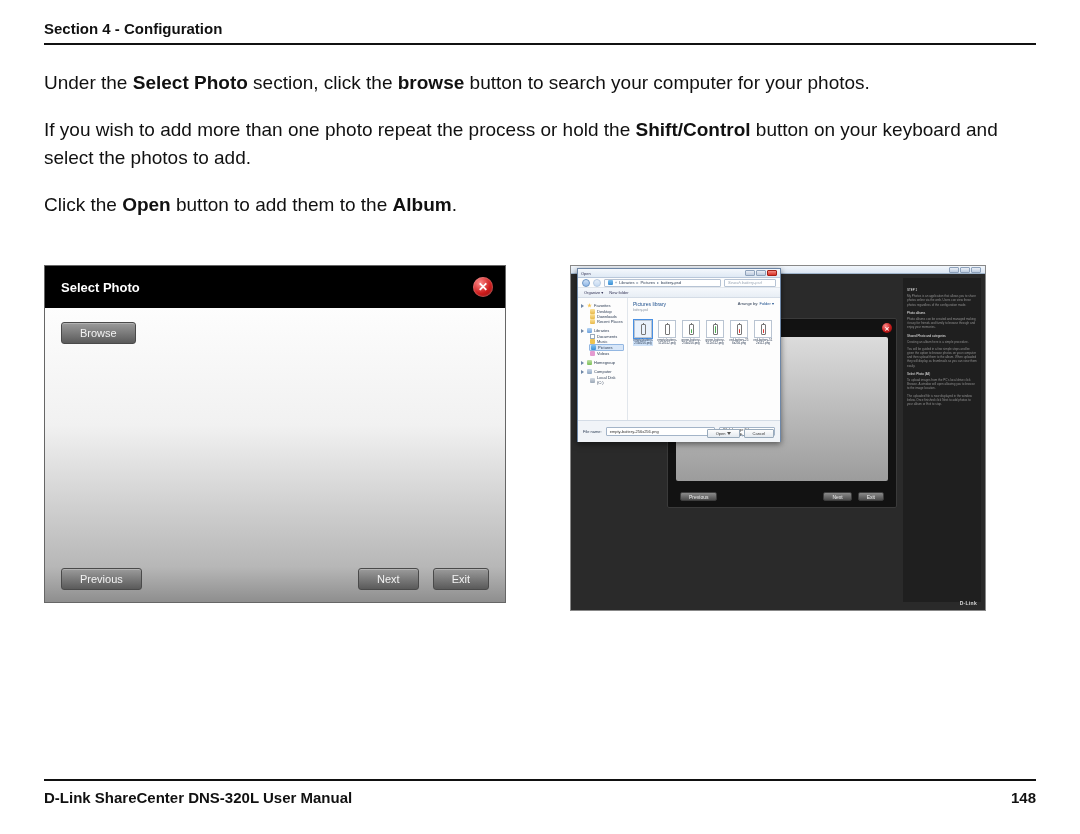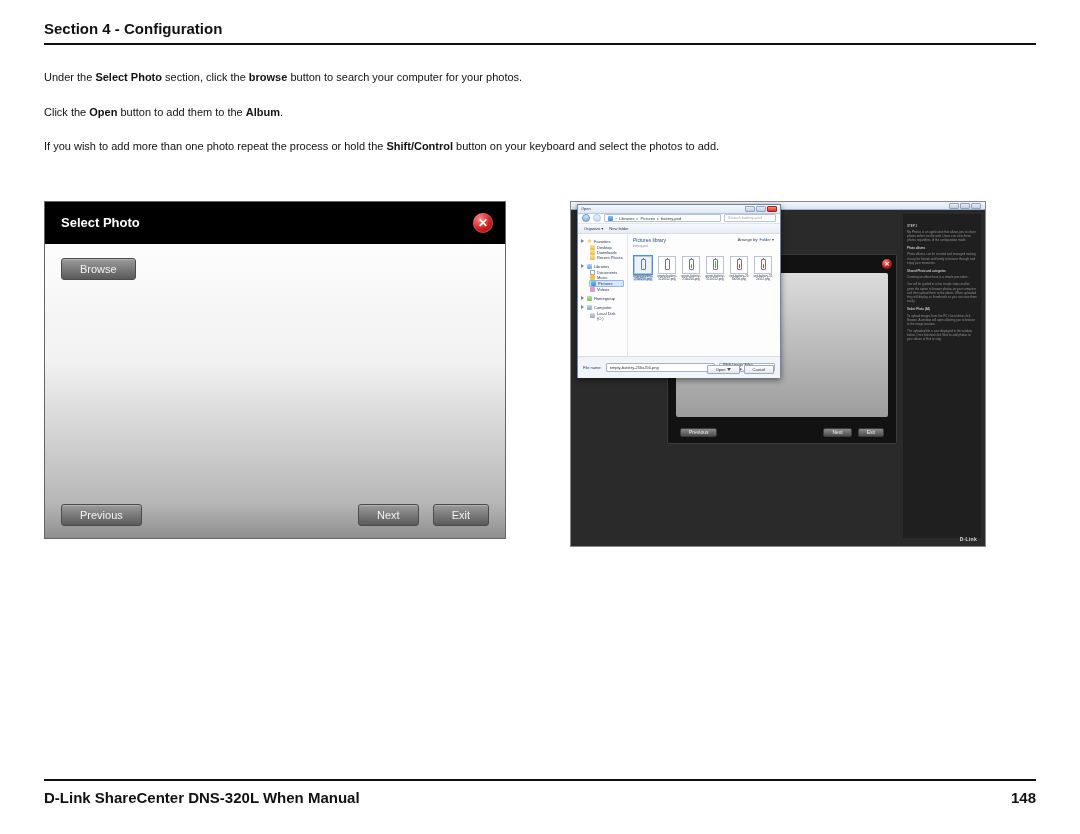--- a/index.html
+++ b/index.html
@@ -1,19 +1,19 @@
 <!DOCTYPE html>
 <html><head>
 <meta charset="utf-8">
 <style>
   * { box-sizing: border-box; margin: 0; padding: 0; }
   html, body { width: 1080px; height: 834px; background: #fff; font-family: "Segoe UI", Arial, sans-serif; color: #111; }
   .page { position: relative; width: 1080px; height: 834px; padding: 20px 44px 8px 44px; }
   .header { font-weight: 700; font-size: 15px; padding-bottom: 6px; border-bottom: 2px solid #111; }
-  .body-text { margin-top: 24px; font-size: 11px; line-height: 1.5; }
+  .body-text { margin-top: 24px; font-size: 19px; line-height: 1.5; }
   .body-text p { margin-bottom: 18px; }
   .figures { margin-top: 46px; display: flex; gap: 64px; align-items: flex-start; }
 
   
   .fig1 { width: 462px; border: 1px solid #666; }
   .fig1-titlebar { height: 42px; background: #000; color: #fff; display: flex; align-items: center; justify-content: space-between; padding: 0 12px 0 16px; }
   .fig1-title { font-weight: 700; font-size: 13px; }
   .close-x { width: 20px; height: 20px; border-radius: 50%; background: radial-gradient(circle at 35% 30%, #ff8a8a, #cc1b1b 55%, #7a0e0e 100%); display: flex; align-items: center; justify-content: center; color: #fff; font-size: 12px; font-weight: 700; box-shadow: inset 0 0 2px rgba(255,255,255,.6); }
   .fig1-body { height: 294px; background: linear-gradient(#fdfdfd 0%, #f1f1f1 40%, #b7b7b7 88%, #8e8e8e 100%); padding: 14px 16px 12px 16px; display: flex; flex-direction: column; justify-content: space-between; }
   .gbtn { display: inline-flex; align-items: center; justify-content: center; height: 22px; padding: 0 18px; border: 1px solid #4a4a4a; border-radius: 3px; background: linear-gradient(#9b9b9b, #5a5a5a); color: #f3f3f3; font-size: 11px; box-shadow: inset 0 1px 0 rgba(255,255,255,.25); }
@@ -104,24 +104,24 @@
 <body>
 
 <div class="page">
   <div class="header">Section 4 - Configuration</div>
 
   <div class="body-text">
     <p>
       <span>Under the </span><b>Select Photo</b><span> section, click the </span><b>browse</b><span> button to search your computer for your photos.</span>
     </p>
     <p>
-      <span>Click the </span><b>Open</b><span> button to add them to the </span><b>Album</b><span>.</span>
+      <span>If you wish to add more than one photo repeat the process or hold the </span><b>Shift/Control</b><span> button on your keyboard and select the photos to add.</span>
     </p>
     <p>
-      <span>If you wish to add more than one photo repeat the process or hold the </span><b>Shift/Control</b><span> button on your keyboard and select the photos to add.</span>
+      <span>Click the </span><b>Open</b><span> button to add them to the </span><b>Album</b><span>.</span>
     </p>
   </div>
 
   <div class="figures">
 
     <div class="fig1">
       <div class="fig1-titlebar">
         <span class="fig1-title">Select Photo</span>
         <span class="close-x">✕</span>
       </div>
@@ -328,16 +328,16 @@
         <p>You will be guided in a few simple steps and be given the option to browse photos on your computer and then upload them to the album. When uploaded they will display as thumbnails so you can view them easily.</p>
         <div class="hdr">Select Photo (All)</div>
         <p>To upload images from the PC's local drive click Browse. A window will open allowing you to browse to the image location.</p>
         <p>The uploaded file is now displayed in the window below. Once finished click Next to add photos to your album or Exit to stop.</p>
       </div>
       <div class="dlogo">D-Link</div>
     </div>
   </div>
 
   <div class="footer">
-    <span>D-Link ShareCenter DNS-320L When Manual</span>
+    <span>D-Link ShareCenter DNS-320L User Manual</span>
     <span>148</span>
   </div>
 </div>
 
 </body></html>

